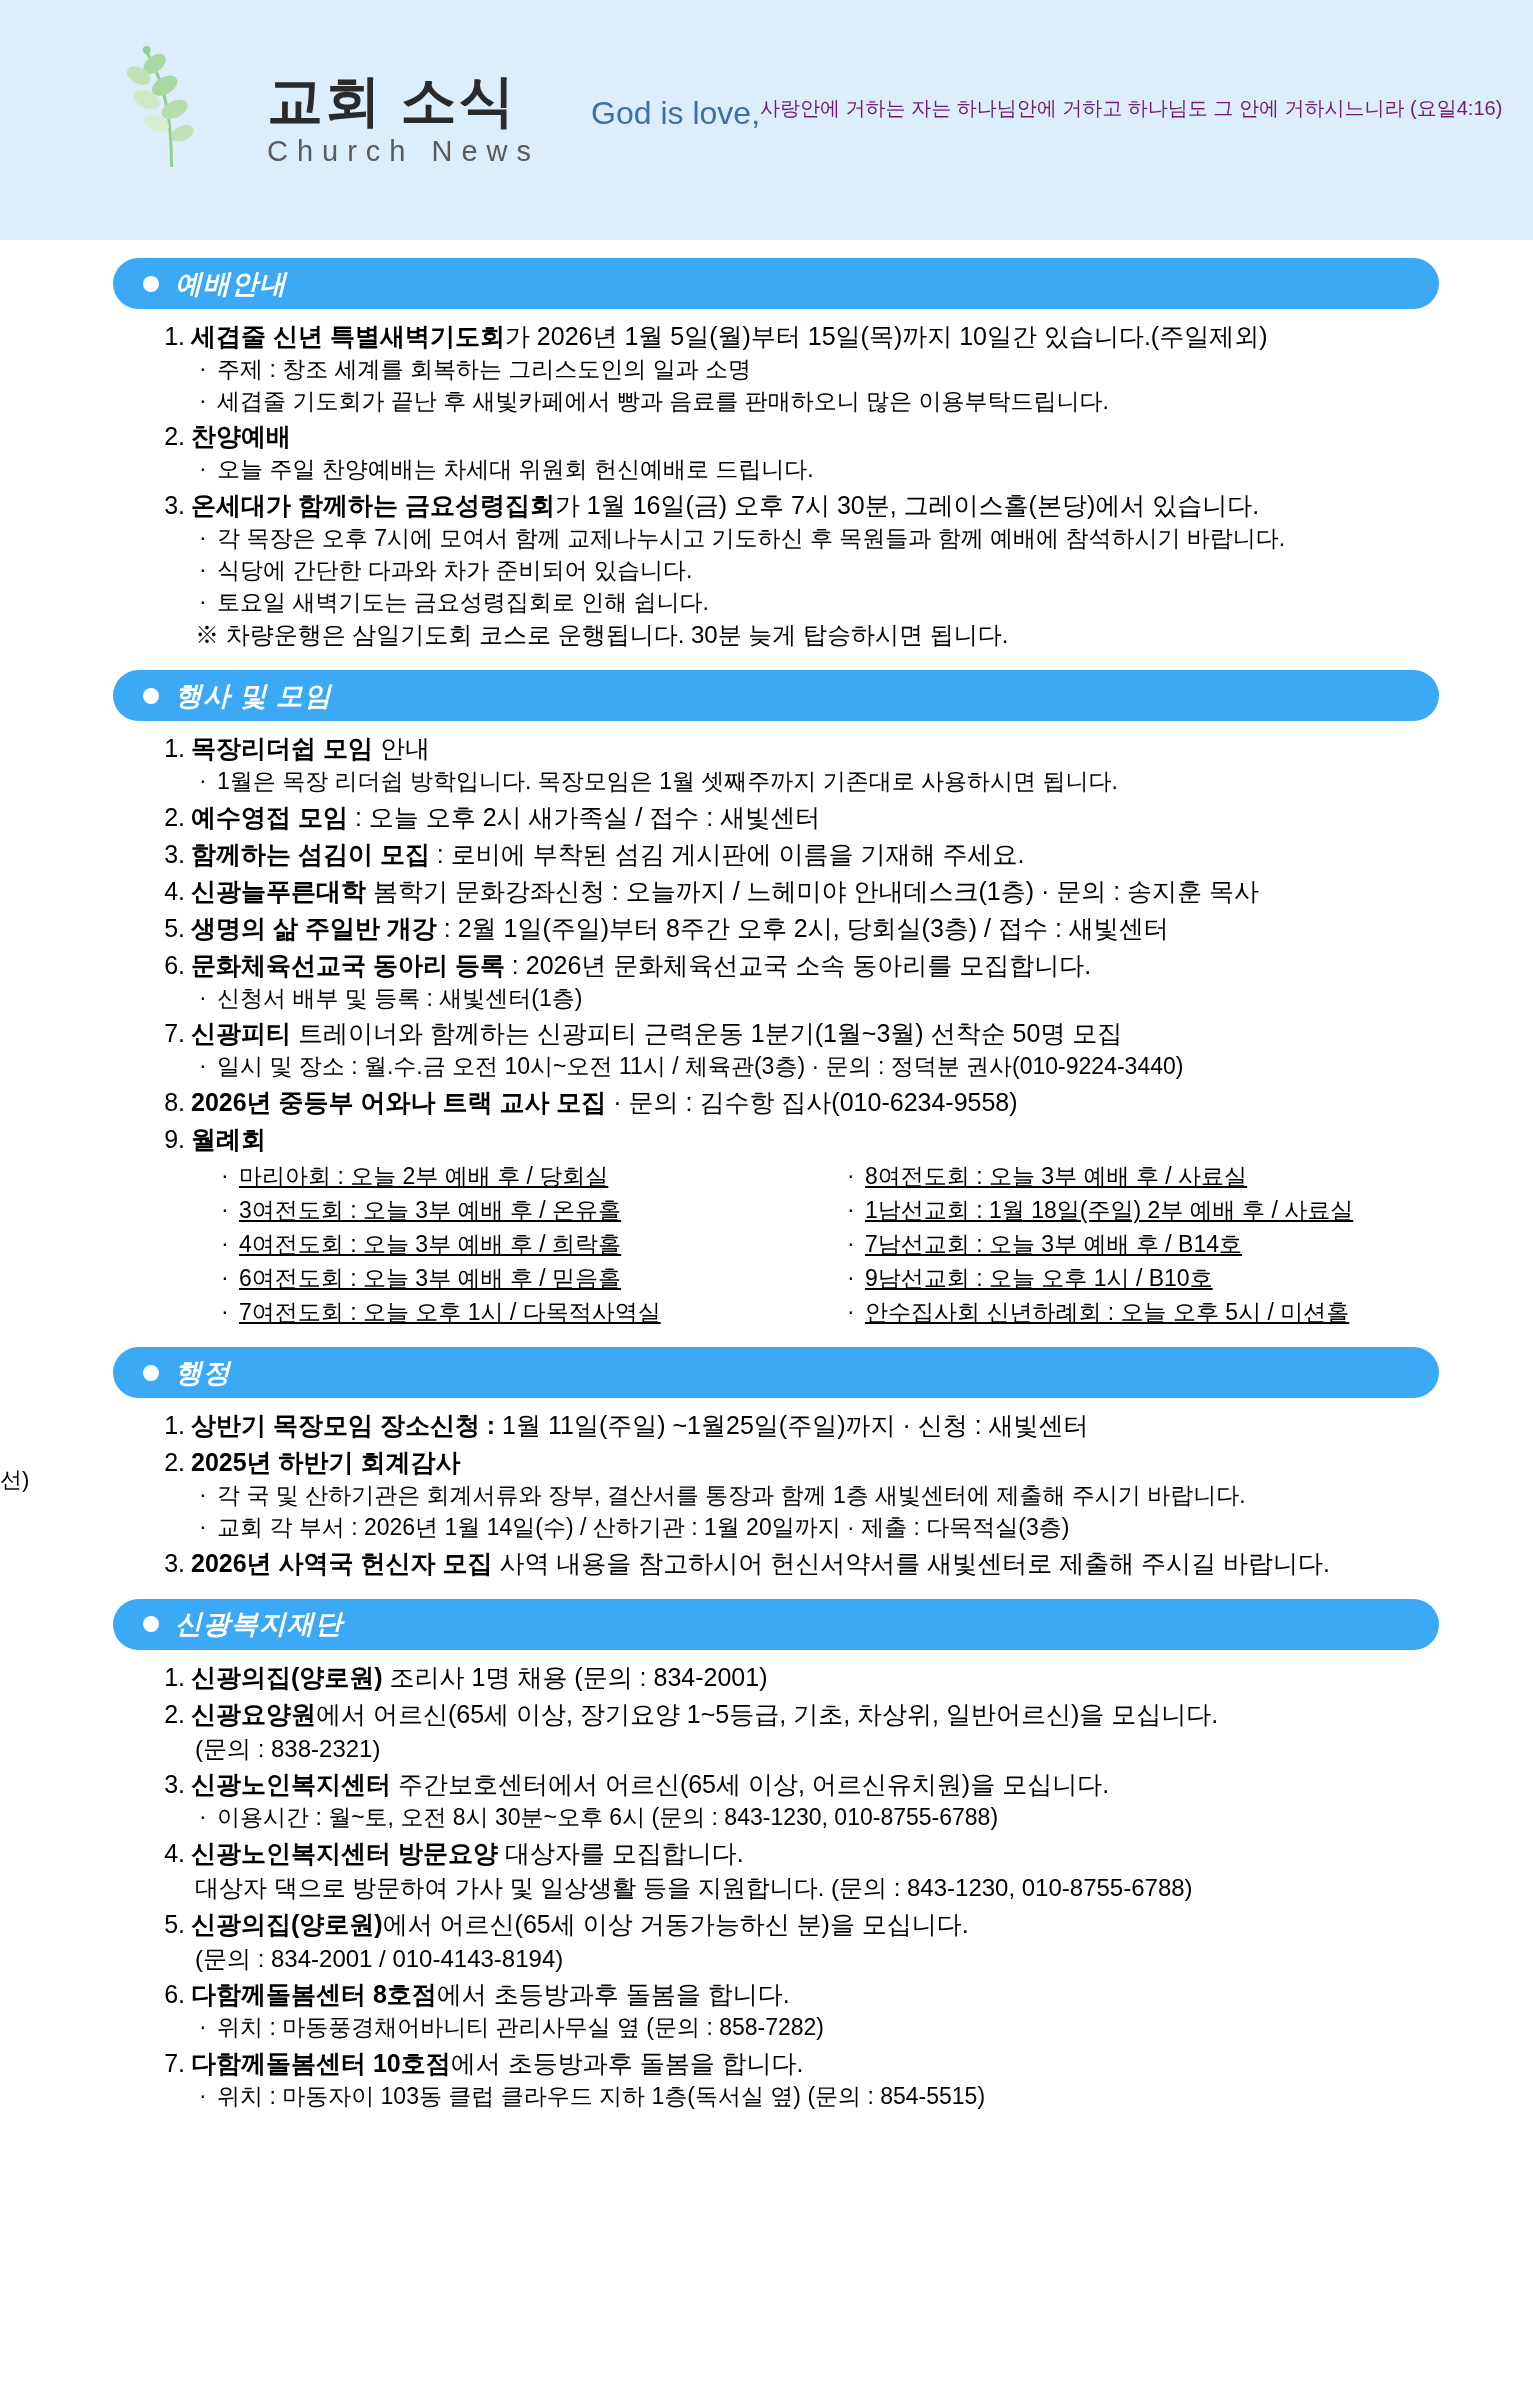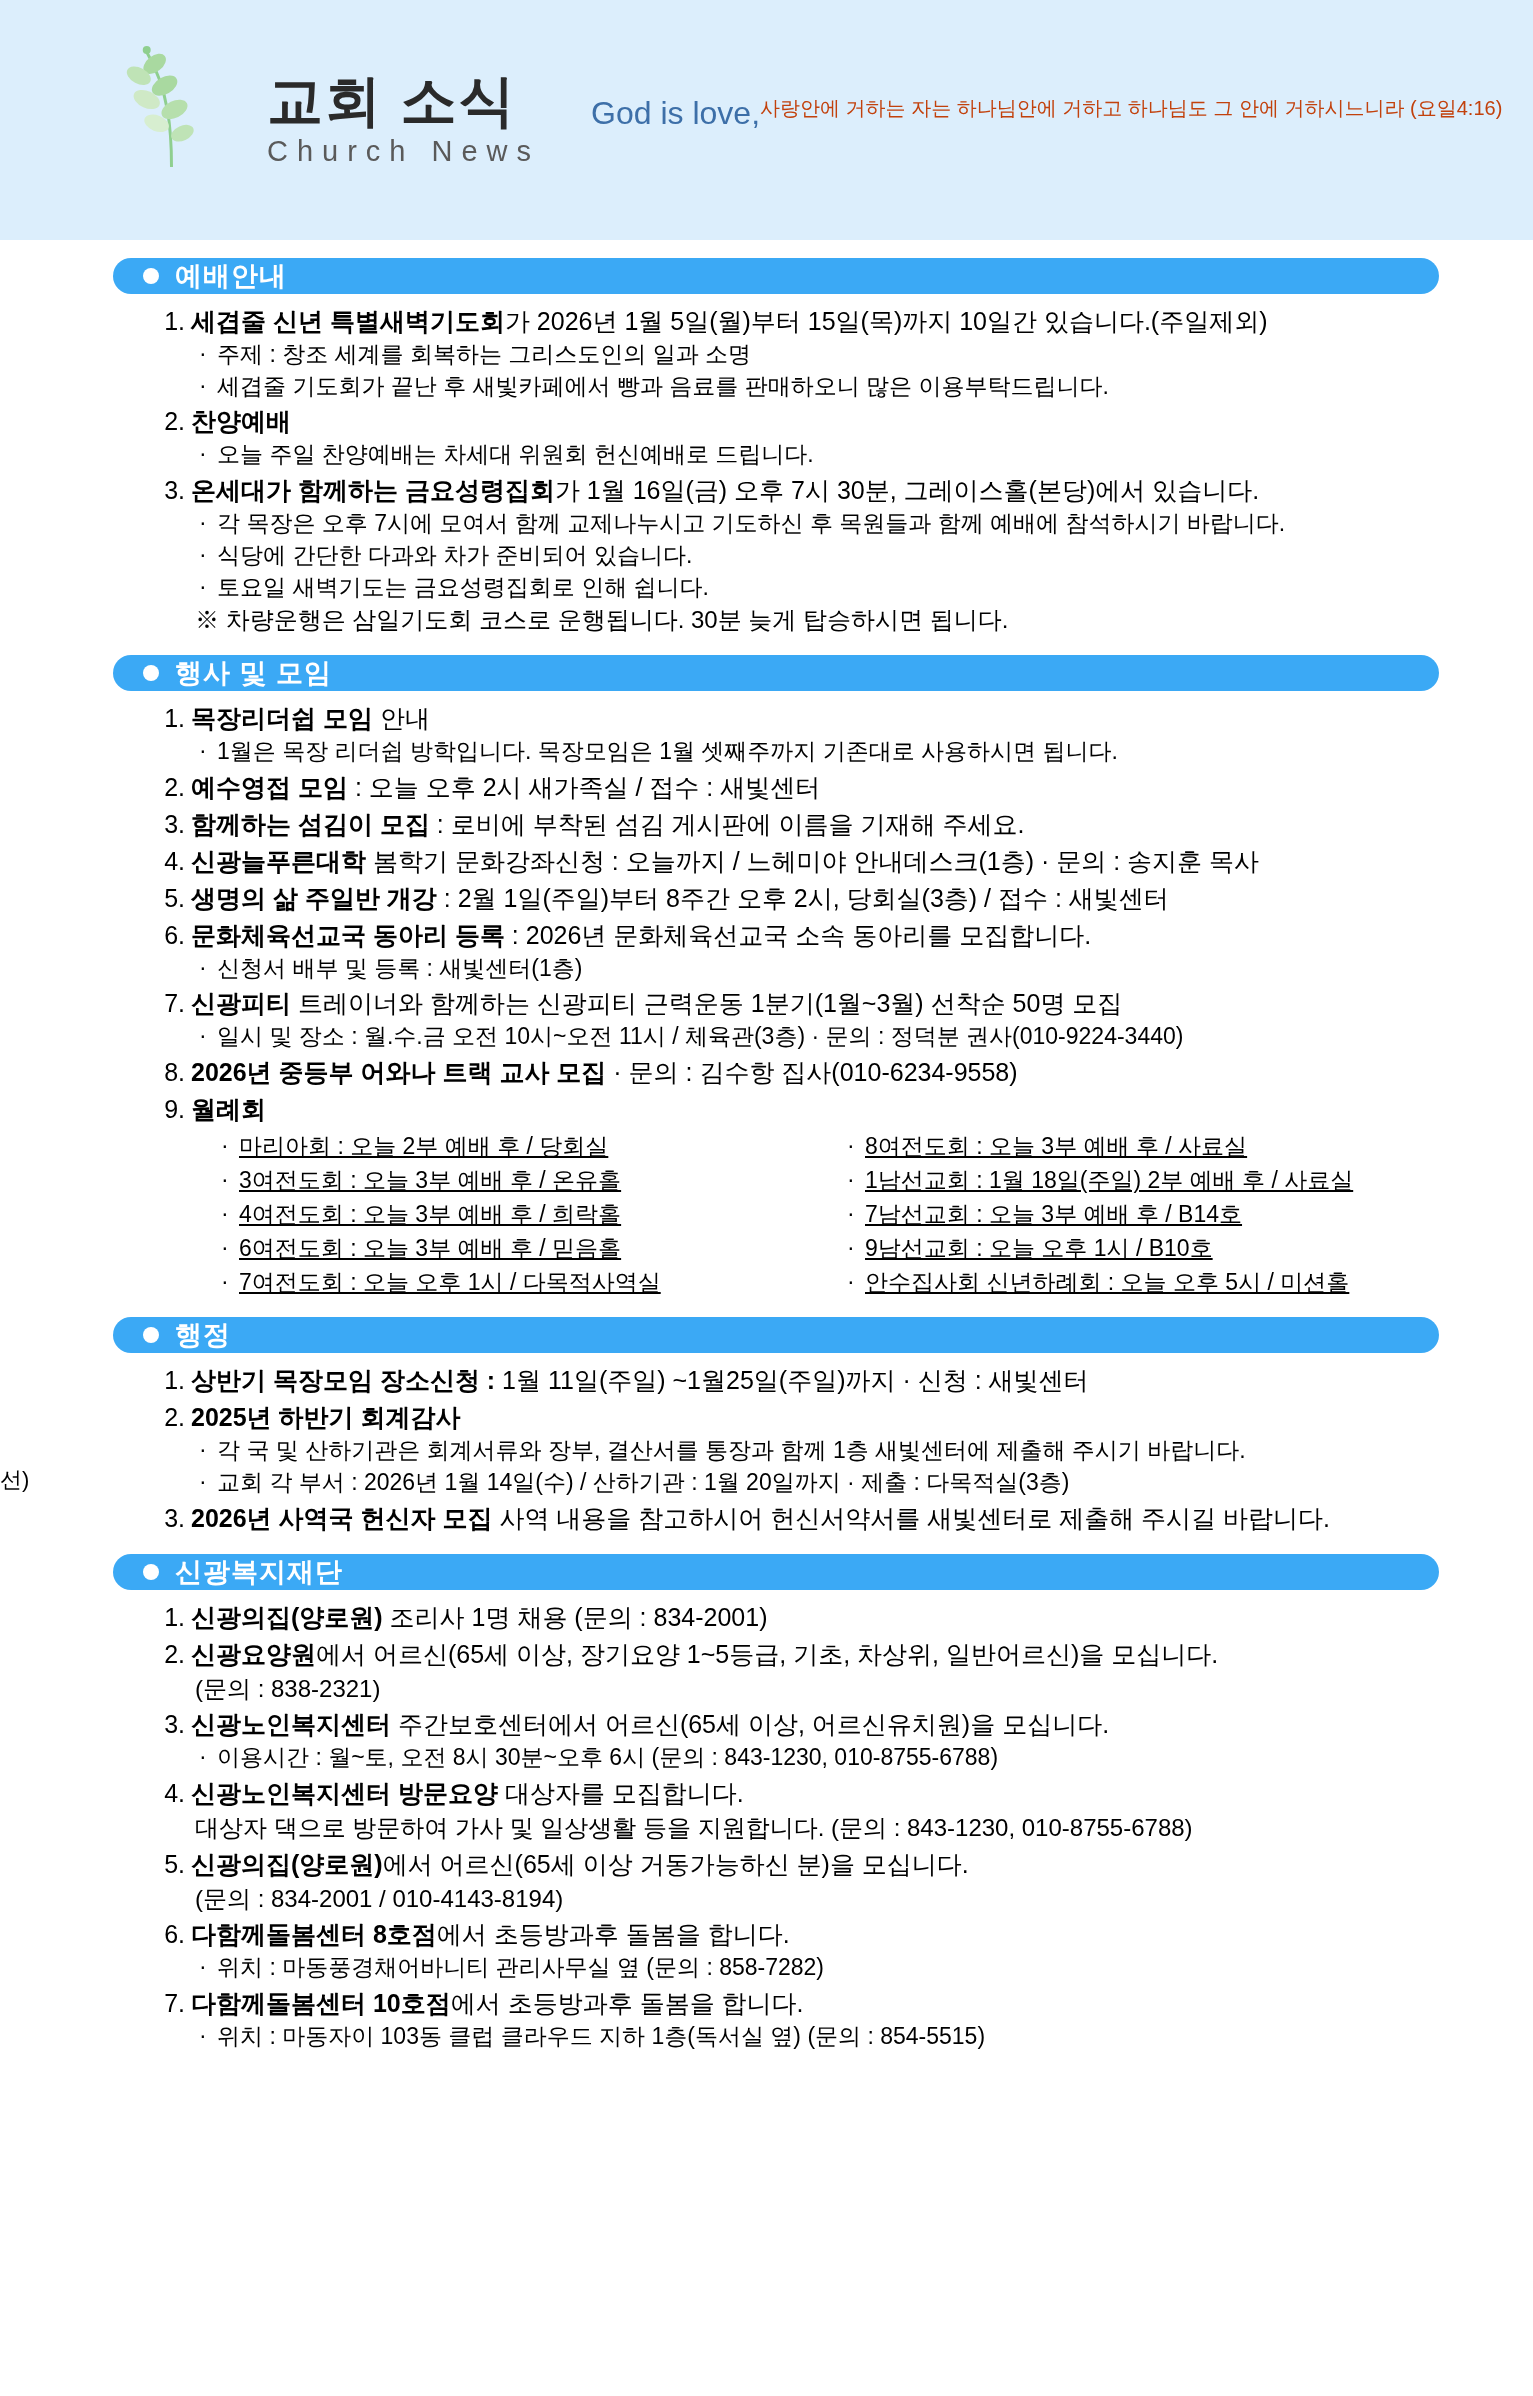--- a/index.html
+++ b/index.html
@@ -31,33 +31,34 @@
   .title-ko{
     font-size:56px;font-weight:bold;color:#2a2a2a;letter-spacing:2px;line-height:1.05;
   }
   .title-en{
     font-size:29px;color:#5a5a5a;letter-spacing:9px;text-align:center;margin-top:4px;
   }
   .tagline{
     margin-left:51px;display:flex;flex-direction:row;justify-content:center;padding-bottom:6px;
   }
   .tagline-main{font-size:32px;color:#3d6fa8;margin-bottom:8px;}
-  .tagline-sub{font-size:20px;color:#c2410c;}
+  .tagline-sub{font-size:20px;color:#701a75;}
 
   
   .section{margin-top:18px;}
   .sec-head{
     position:relative;
-    height:36px;
+    height:51px;
     background:#3ba9f5;
     border-radius:26px;
     margin:0 95px 0 113px;
     display:flex;align-items:center;
     padding-left:30px;
     box-sizing:border-box;
+    font-style:italic;
   }
   .sec-head .dot{
     width:16px;height:16px;border-radius:50%;background:#ffffff;margin-right:16px;flex:none;
   }
   .sec-head .sec-title{color:#ffffff;font-size:27px;font-weight:bold;letter-spacing:1px;}
 
   
   .sec-body{padding:10px 95px 0 149px;}
   ol.num{margin:0;padding:0;list-style:none;}
   ol.num > li{

